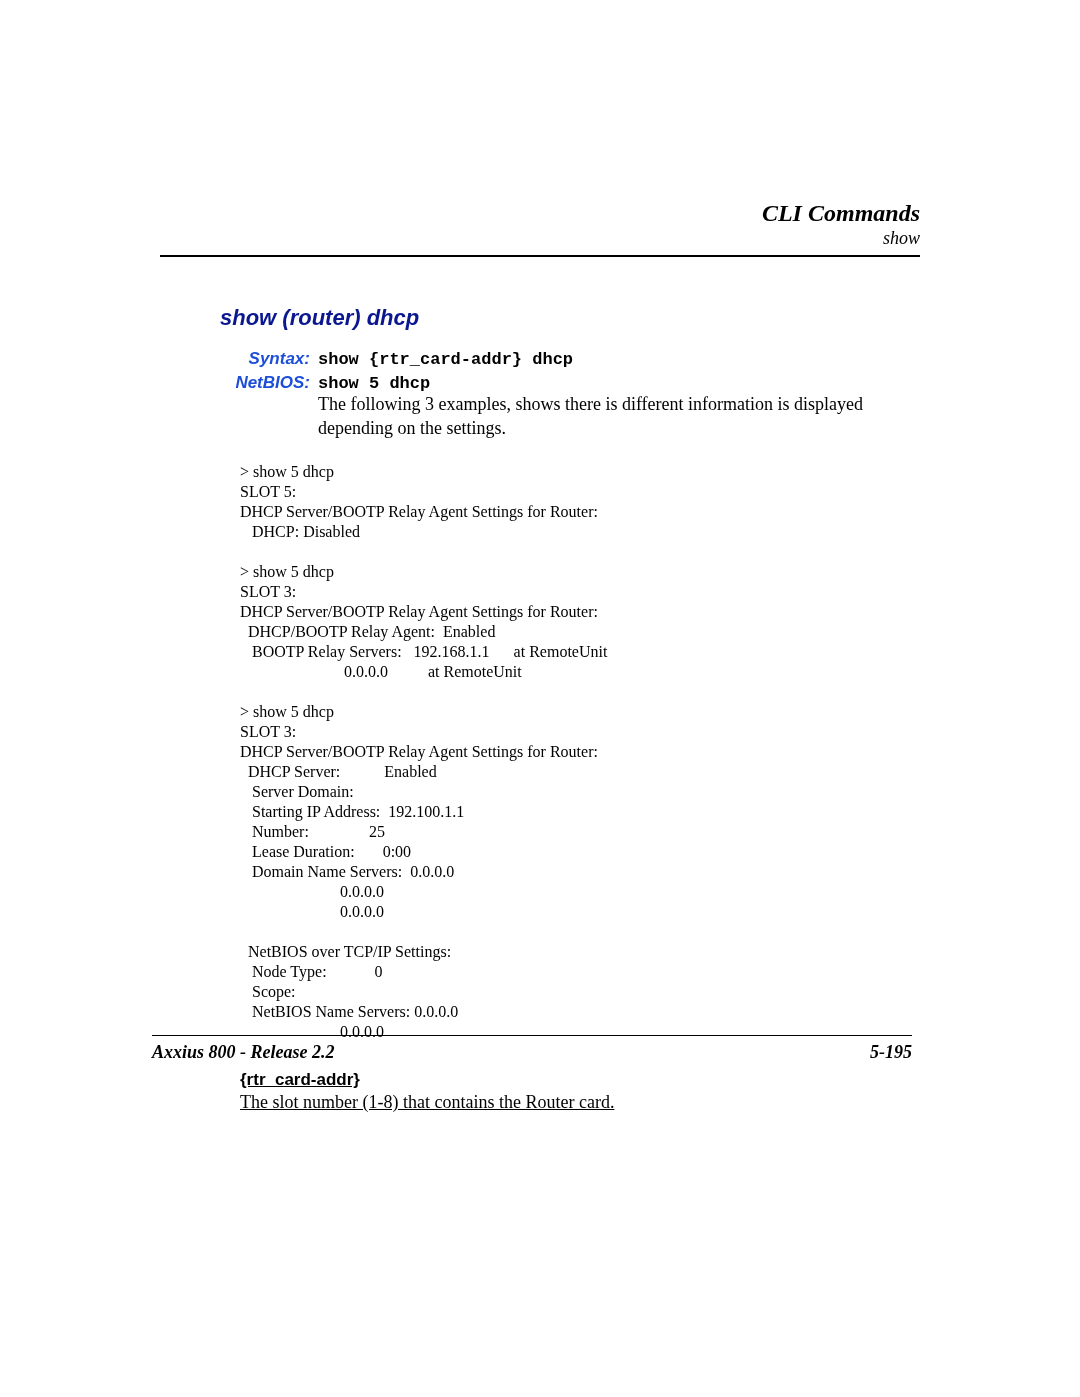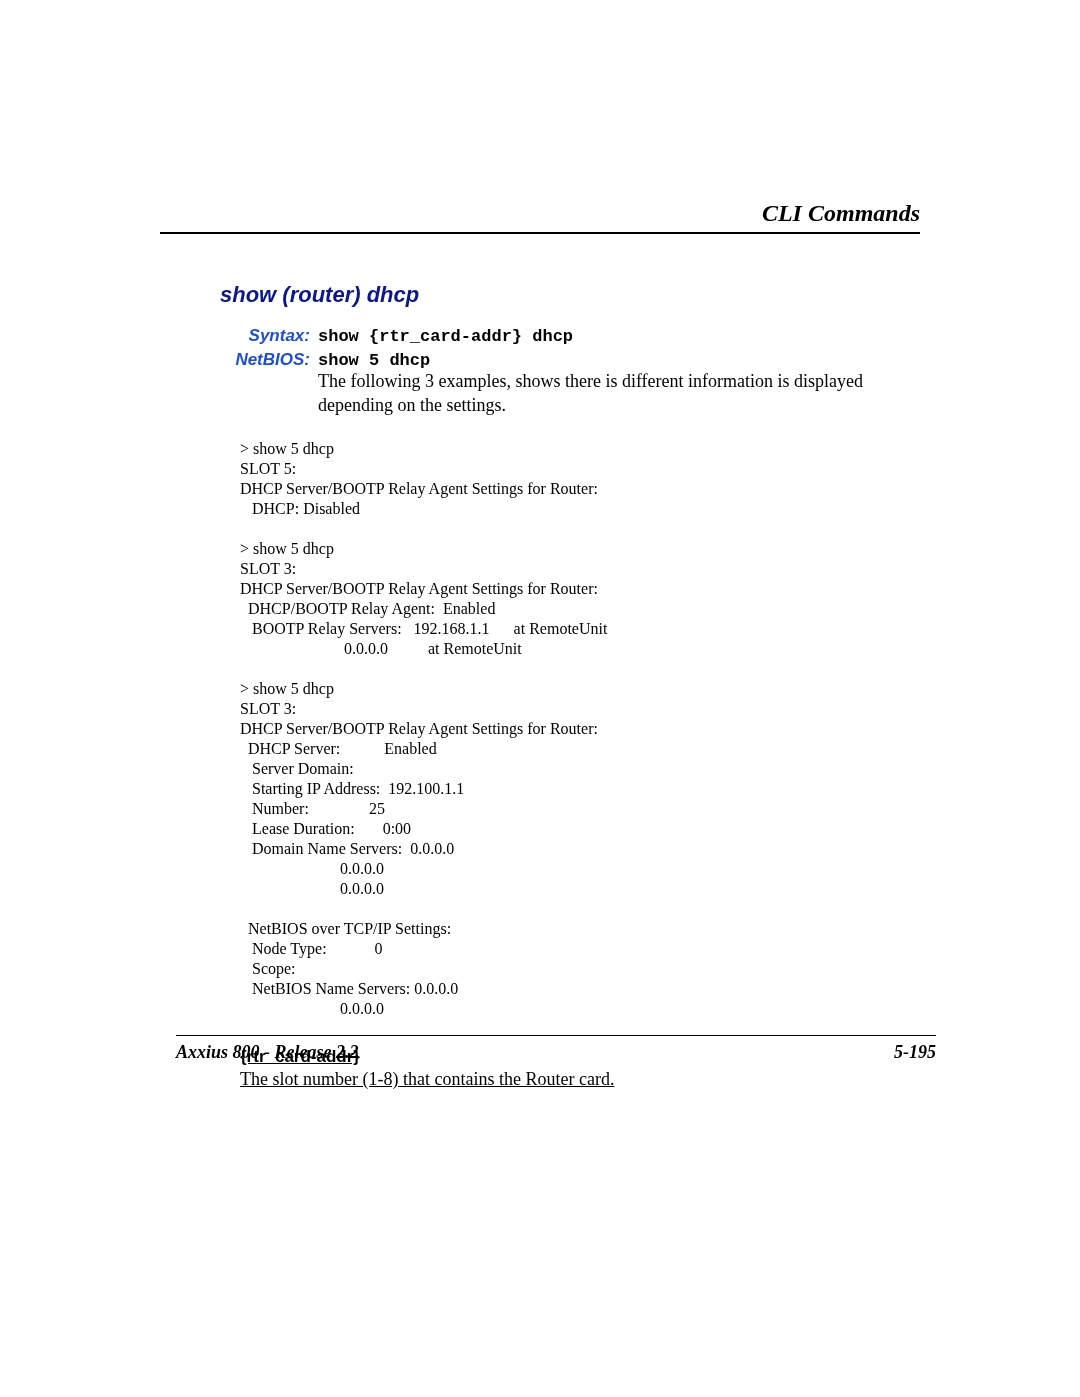--- a/index.html
+++ b/index.html
@@ -107,39 +107,40 @@
     font-family: Arial, Helvetica, sans-serif;
     font-weight: bold;
     font-size: 17px;
   }
   .param-desc {
     font-size: 18px;
     margin-top: 2px;
   }
   .footer {
     position: absolute;
-    left: 176px;
+    left: 152px;
     width: 760px;
     top: 1035px;
   }
   .footer-row {
     display: flex;
     justify-content: space-between;
     font-style: italic;
     font-weight: bold;
     font-size: 18px;
     margin-top: 6px;
   }
 </style>
 </head>
 <body>
 
 <div class="page">
   <div class="header-right">
     <div class="chapter-title">CLI Commands</div>
+    <div class="section-name">show</div>
   </div>
   <hr class="rule">
 
   <div class="content">
     <div class="heading">show (router) dhcp</div>
 
 
     <div class="kv">
       <div class="kv-row">
         <div class="kv-label">Syntax:</div>

